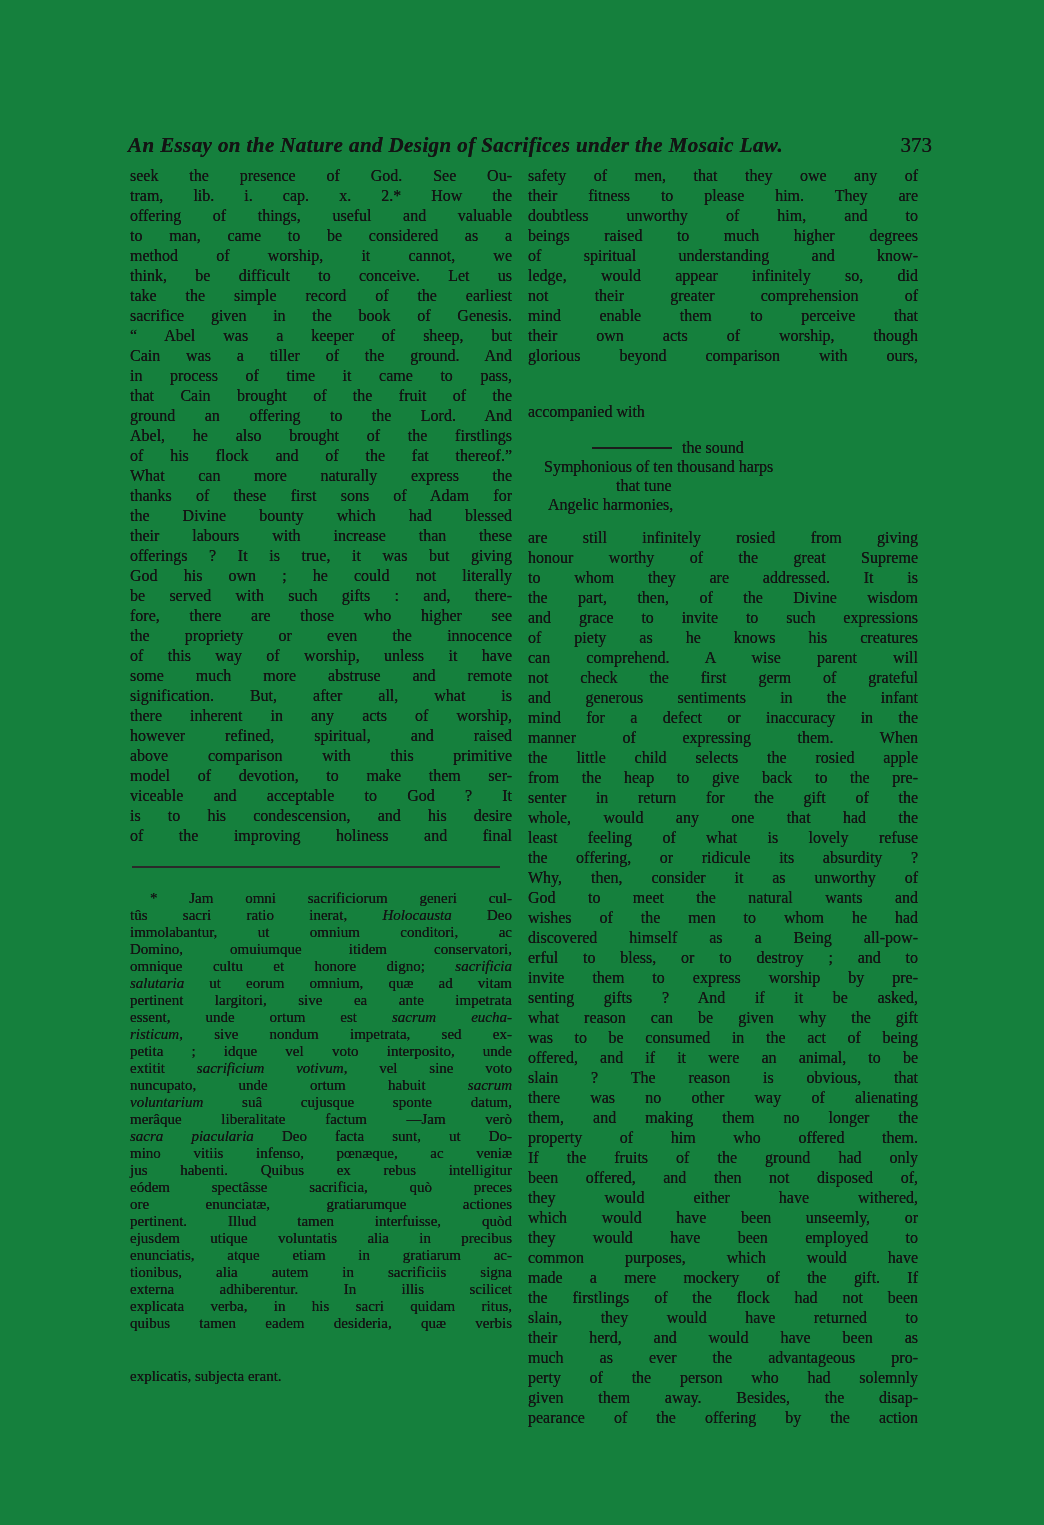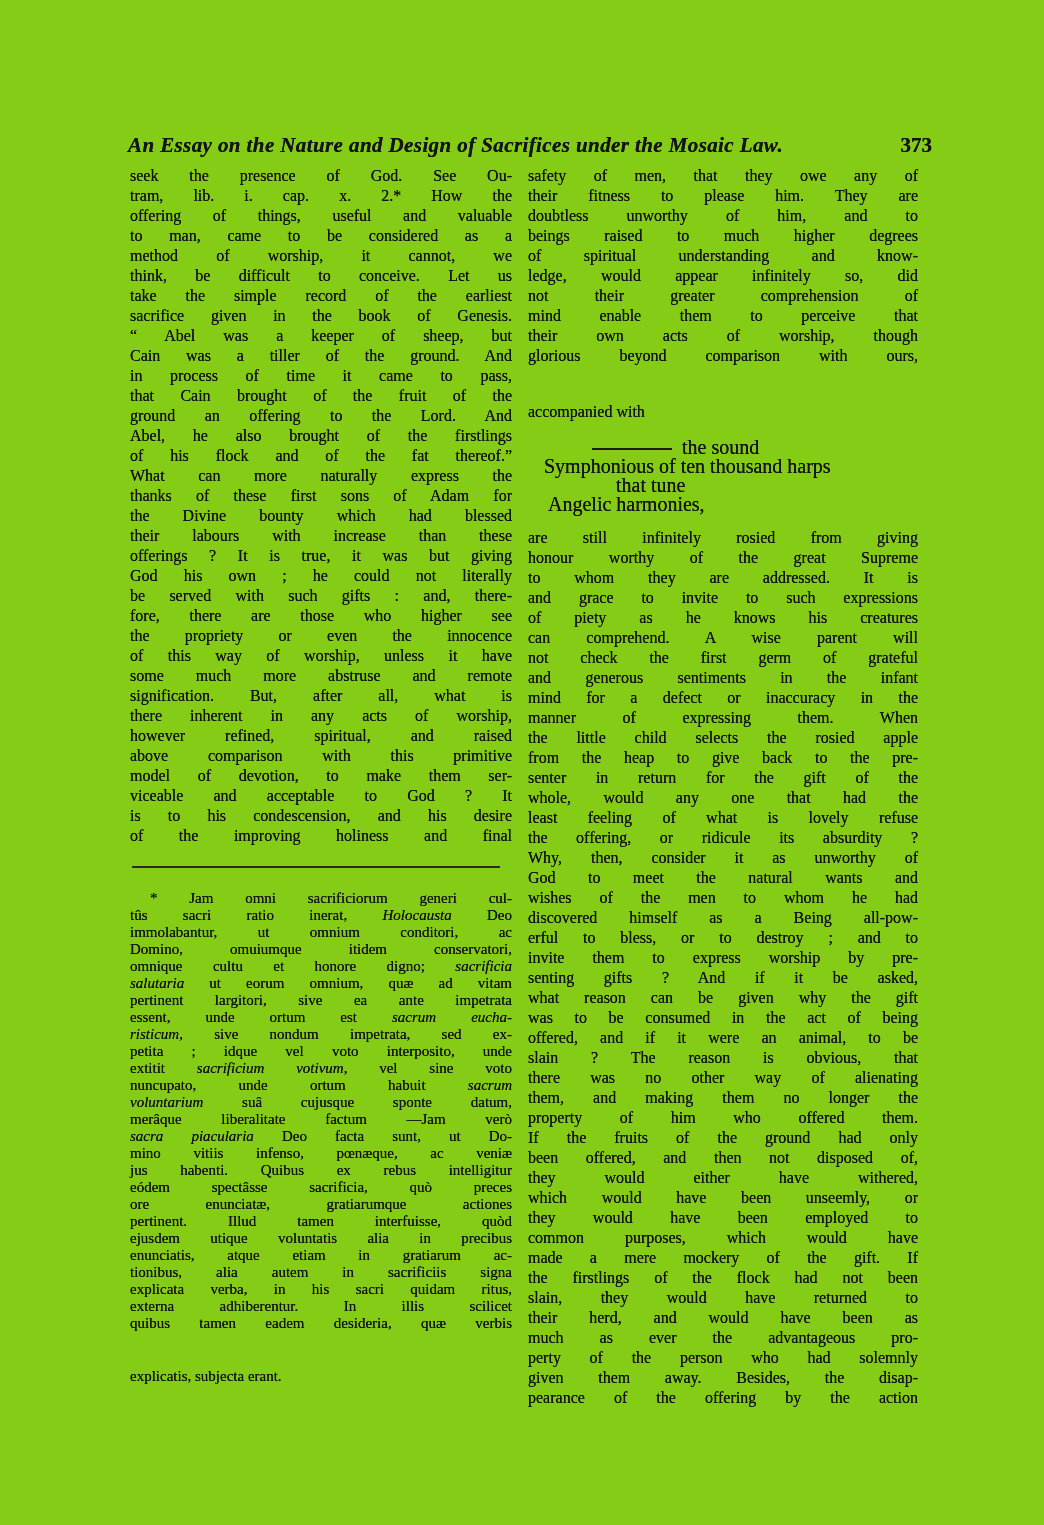--- a/index.html
+++ b/index.html
@@ -11,42 +11,42 @@
     width: 1044px;
     height: 1525px;
     position: relative;
     font-family: "Liberation Serif", serif;
     color: #141414;
     overflow: hidden;
   }
   .page {
     position: absolute;
     inset: 0;
-    background: #84cc16;
+    background: #15803d;
   }
   .running-head {
     position: absolute;
     left: 128px;
     top: 133px;
     width: 804px;
     display: flex;
     justify-content: space-between;
     align-items: baseline;
     font-size: 21px;
     line-height: 24px;
     white-space: nowrap;
   }
   .running-head .title {
     font-style: italic;
     font-weight: bold;
     letter-spacing: 0.4px;
     text-shadow: 0 0 0.5px currentColor;
   }
   .running-head .pagenum {
-    font-weight: bold;
+    font-weight: normal;
     font-size: 21px;
     text-shadow: 0 0 0.6px currentColor;
   }
   .column {
     position: absolute;
     top: 166px;
   }
   .col-left  { left: 130px; width: 382px; }
   .col-right { left: 528px; width: 390px; }
 
@@ -73,21 +73,21 @@
     border: 0;
     border-top: 2.5px solid #2a2a2a;
   }
   .footnote {
     margin-top: 22px;
     font-size: 15px;
     line-height: 17px;
   }
   .quote-block {
     margin-top: 16px;
-    font-size: 20px;
+    font-size: 16px;
     line-height: 19px;
   }
   .quote-block .line {
     text-align: left;
   }
   .para2 {
     margin-top: 14px;
   }
   .dash-line {
     display: inline-block;
@@ -163,22 +163,22 @@
         <div class="line">merâque liberalitate factum —Jam verò</div>
         <div class="line"><i>sacra piacularia</i> Deo facta sunt, ut Do-</div>
         <div class="line">mino vitiis infenso, pœnæque, ac veniæ</div>
         <div class="line">jus habenti.  Quibus ex rebus intelligitur</div>
         <div class="line">eódem spectâsse sacrificia, quò preces</div>
         <div class="line">ore enunciatæ, gratiarumque actiones</div>
         <div class="line">pertinent.  Illud tamen interfuisse, quòd</div>
         <div class="line">ejusdem utique voluntatis alia in precibus</div>
         <div class="line">enunciatis, atque etiam in gratiarum ac-</div>
         <div class="line">tionibus, alia autem in sacrificiis signa</div>
+        <div class="line">externa adhiberentur.  In illis scilicet</div>
         <div class="line">explicata verba, in his sacri quidam ritus,</div>
-        <div class="line">externa adhiberentur.  In illis scilicet</div>
         <div class="line">quibus tamen eadem desideria, quæ verbis</div>
         <div class="line line-last">explicatis, subjecta erant.</div>
       </div>
   </div>
 
   <div class="column col-right">
     <div class="text-block justified">
         <div class="line">safety of men, that they owe any of</div>
         <div class="line">their fitness to please him.  They are</div>
         <div class="line">doubtless unworthy of him, and to</div>
@@ -194,20 +194,21 @@
     <div class="text-block quote-block">
         <div class="line" style="padding-left: 64px;"><span class="dash-line"></span>the sound</div>
         <div class="line" style="padding-left: 16px;">Symphonious of ten thousand harps</div>
         <div class="line" style="padding-left: 88px;">that tune</div>
         <div class="line" style="padding-left: 20px;">Angelic harmonies,</div>
       </div>
     <div class="text-block justified para2">
         <div class="line">are still infinitely rosied from giving</div>
         <div class="line">honour worthy of the great Supreme</div>
         <div class="line">to whom they are addressed.  It is</div>
+        <div class="line">the part, then, of the Divine wisdom</div>
         <div class="line">and grace to invite to such expressions</div>
         <div class="line">of piety as he knows his creatures</div>
         <div class="line">can comprehend.  A wise parent will</div>
         <div class="line">not check the first germ of grateful</div>
         <div class="line">and generous sentiments in the infant</div>
         <div class="line">mind for a defect or inaccuracy in the</div>
         <div class="line">manner of expressing them.  When</div>
         <div class="line">the little child selects the rosied apple</div>
         <div class="line">from the heap to give back to the pre-</div>
         <div class="line">senter in return for the gift of the</div>

